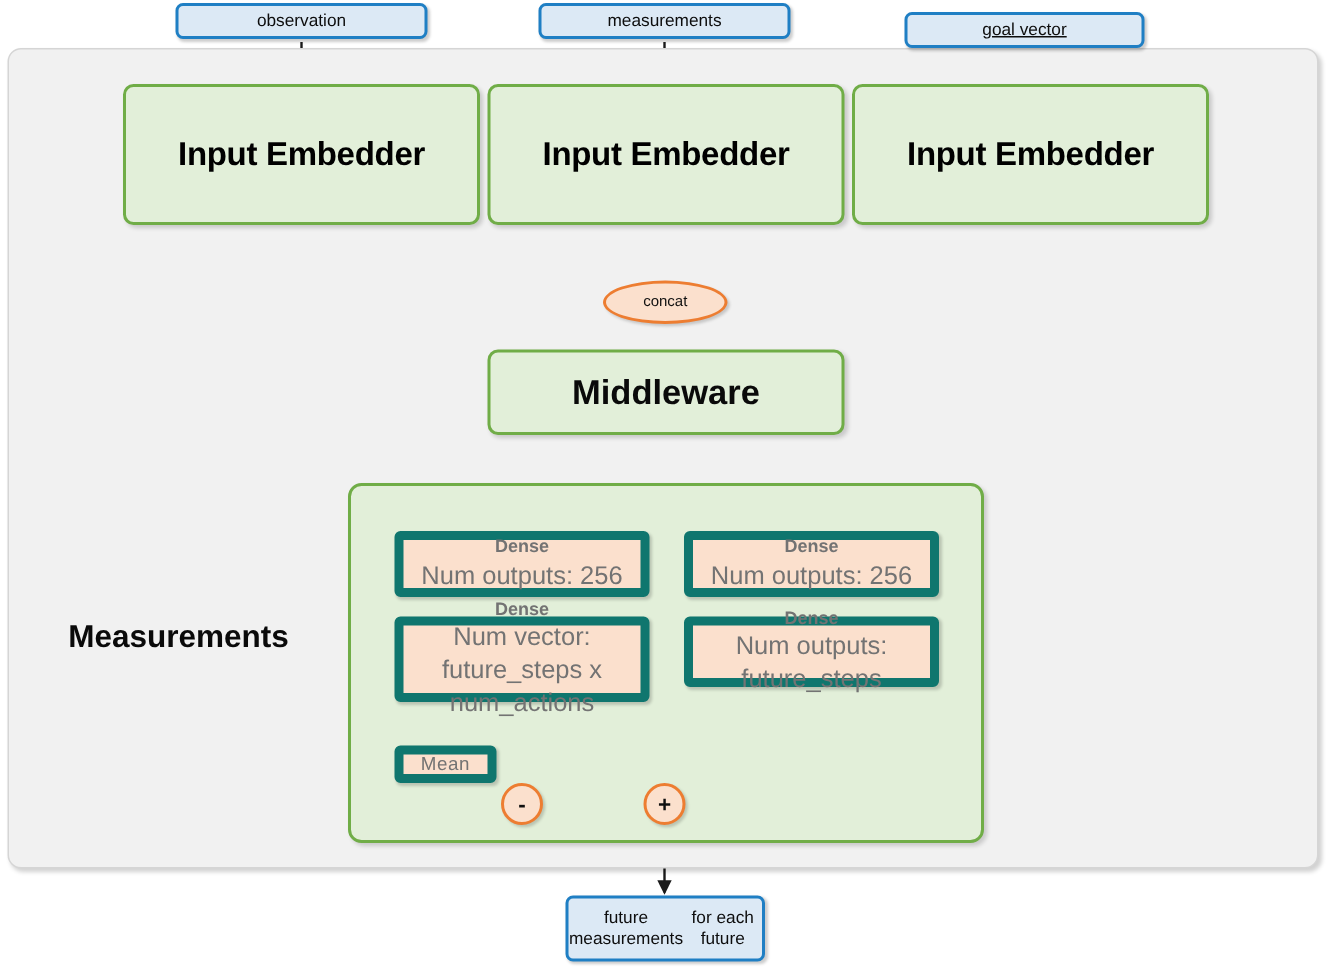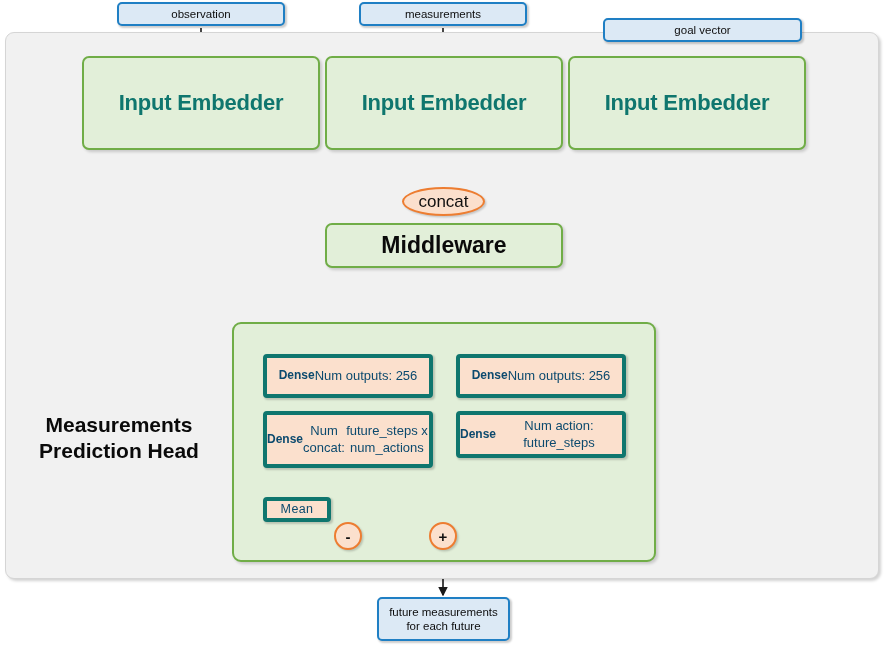--- a/index.html
+++ b/index.html
@@ -43,21 +43,21 @@
 
   
   .green-box {
     background: #e2efd9;
     border: 2px solid #70ad47;
     border-radius: 7px;
     display: flex; align-items: center; justify-content: center;
     box-shadow: 2px 2px 3px rgba(0,0,0,0.17);
   }
   .embedder-label {
-    font-size: 22px; font-weight: bold; color: #0f766e;
+    font-size: 22px; font-weight: bold; color: #000000;
     letter-spacing: -0.2px;
   }
   .middleware-label {
     font-size: 23px; font-weight: bold; color: #0a0a0a;
   }
 
   
   .head-panel {
     background: #e2efd9;
     border: 2.5px solid #70ad47;
@@ -65,40 +65,40 @@
     box-shadow: 2px 2px 3px rgba(0,0,0,0.17);
   }
   .head-title {
     font-size: 21px; font-weight: bold; color: #0a0a0a;
     text-align: center; line-height: 1.25;
   }
 
   
   .orange-box {
     background: #fbe0cd;
-    border: 4px solid #0f766e;
+    border: 6px solid #0f766e;
     border-radius: 4px;
-    display: flex; 
+    display: flex; flex-direction: column;
     align-items: center; justify-content: center;
     text-align: center;
-    color: #0c4a6e;
+    color: #737373;
     line-height: 1.3;
     box-shadow: 1.5px 1.5px 2px rgba(0,0,0,0.18);
   }
   .dense-title { font-size: 12px; font-weight: bold; }
-  .dense-sub { font-size: 13px; }
+  .dense-sub { font-size: 17px; }
   .op-label { font-size: 12.5px; letter-spacing: .4px; }
 
   
   .ellipse {
     background: #fbe0cd;
     border: 2px solid #ed7d31;
     border-radius: 50%;
     display: flex; align-items: center; justify-content: center;
-    font-size: 17px; color: #101010;
+    font-size: 10px; color: #101010;
     box-shadow: 1.5px 1.5px 2px rgba(0,0,0,0.18);
   }
 
   
   .op-circle {
     background: #fbe0cd;
     border: 2.5px solid #ed7d31;
     border-radius: 50%;
     display: flex; align-items: center; justify-content: center;
     font-size: 15px; font-weight: bold; color: #101010;
@@ -155,81 +155,80 @@
   </svg>
 
   <div class="abs outer-panel"></div>
 
   <div class="abs io-box" style="left:117px; top:2px; width:168px; height:24px;">
     <span>observation</span>
   </div>
   <div class="abs io-box" style="left:359px; top:2px; width:168px; height:24px;">
     <span>measurements</span>
   </div>
-  <div class="abs io-box" style="left:603px; top:18px; width:199px; height:24px;">
+  <div class="abs io-box" style="left:603px; top:8px; width:160px; height:24px;text-decoration:underline;">
     <span>goal vector</span>
   </div>
 
   <div class="abs green-box" style="left:82px; top:56px; width:238px; height:94px;">
     <span class="embedder-label">Input Embedder</span>
   </div>
   <div class="abs green-box" style="left:325px; top:56px; width:238px; height:94px;">
     <span class="embedder-label">Input Embedder</span>
   </div>
   <div class="abs green-box" style="left:568px; top:56px; width:238px; height:94px;">
     <span class="embedder-label">Input Embedder</span>
   </div>
 
   <div class="abs ellipse" style="left:402px; top:187px; width:83px; height:29px;">
     <span>concat</span>
   </div>
 
-  <div class="abs green-box" style="left:325px; top:223px; width:238px; height:45px;text-align:right;">
+  <div class="abs green-box" style="left:325px; top:233px; width:238px; height:57px;text-align:right;">
     <span class="middleware-label">Middleware</span>
   </div>
 
   <div class="abs head-panel" style="left:232px; top:322px; width:424px; height:240px;"></div>
 
   <div class="abs head-title" style="left:24px; top:412px; width:190px;">
     <div>Measurements</div>
-    <div>Prediction Head</div>
   </div>
 
   <div class="abs orange-box" style="left:263px; top:354px; width:170px; height:44px;">
     <span class="dense-title">Dense</span>
     <span class="dense-sub">Num outputs: 256</span>
   </div>
 
   <div class="abs orange-box" style="left:263px; top:411px; width:170px; height:57px;">
     <span class="dense-title">Dense</span>
-    <span class="dense-sub">Num concat:</span>
+    <span class="dense-sub">Num vector:</span>
     <span class="dense-sub">future_steps x num_actions</span>
   </div>
 
   <div class="abs orange-box" style="left:263px; top:497px; width:68px; height:25px;">
     <span class="op-label">Mean</span>
   </div>
 
   <div class="abs op-circle" style="left:334px; top:522px; width:28px; height:28px;">
     <span>-</span>
   </div>
 
   <div class="abs orange-box" style="left:456px; top:354px; width:170px; height:44px;">
     <span class="dense-title">Dense</span>
     <span class="dense-sub">Num outputs: 256</span>
   </div>
 
   <div class="abs orange-box" style="left:456px; top:411px; width:170px; height:47px;">
     <span class="dense-title">Dense</span>
-    <span class="dense-sub">Num action: future_steps</span>
+    <span class="dense-sub">Num outputs: future_steps</span>
   </div>
 
 
   <div class="abs op-circle" style="left:429px; top:522px; width:28px; height:28px;">
     <span>+</span>
   </div>
 
-  <div class="abs io-box" style="left:377px; top:597px; width:133px; height:44px; flex-direction:column;">
+  <div class="abs io-box" style="left:377px; top:597px; width:133px; height:44px; ">
     <span>future measurements</span>
     <span>for each future</span>
   </div>
 
 </div>
 
 </body></html>

